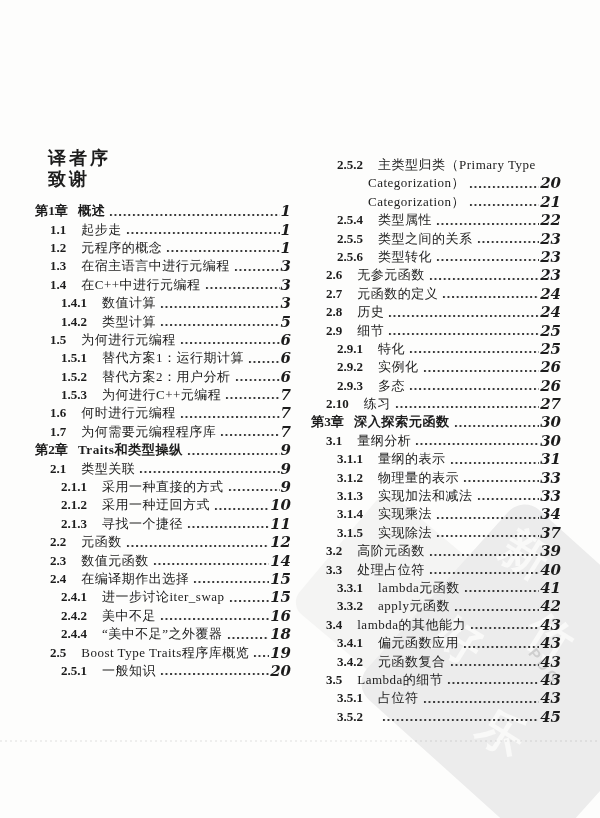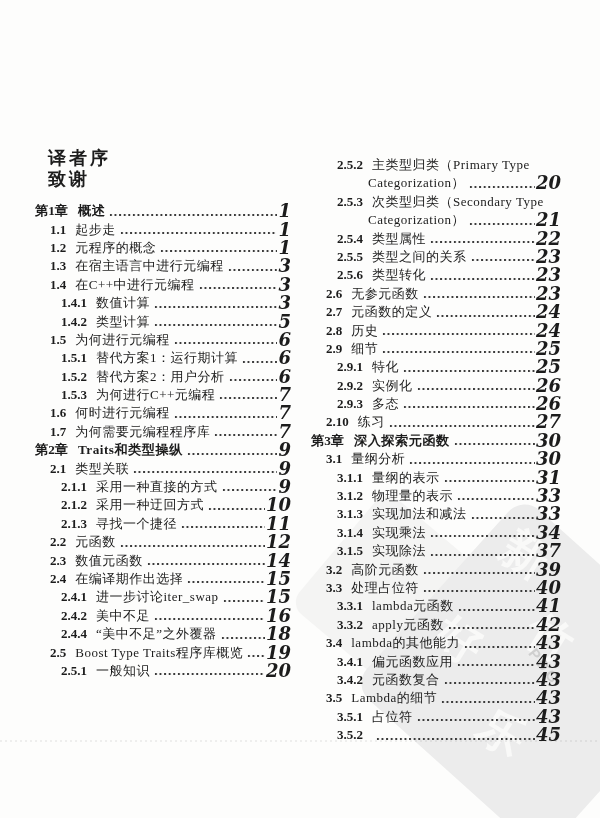--- a/index.html
+++ b/index.html
@@ -94,37 +94,37 @@
     font-size: 13px;
     line-height: 18.4px;
     height: 18.4px;
     white-space: nowrap;
     overflow: hidden;
   }
   .kind-chapter { font-weight: bold; font-size: 13.2px; }
   .kind-section      { padding-left: 15px; }
   .kind-subsection   { padding-left: 26px; }
   .kind-continuation { padding-left: 57px; }
-  .toc-row .num { font-weight: bold; margin-right: 9px; }
+  .toc-row .num { font-weight: bold; margin-right: 15px; }
   .kind-chapter .num { margin-right: 10px; }
   .toc-row .ttl { letter-spacing: 0.5px; }
   .toc-row .dots {
     flex: 1 1 auto;
     min-width: 8px;
     height: 4px;
     margin: 0 1px 4px 4px;
     background-image: radial-gradient(circle at 2px 2px, #3a3a3a 1.05px, transparent 1.35px);
     background-size: 4.6px 4px;
     background-repeat: repeat-x;
   }
   .toc-row .pg {
     font-family: "DejaVu Serif", serif;
     font-style: italic;
     font-weight: bold;
-    font-size: 18px;
+    font-size: 15px;
     text-align: right;
   }
 </style>
 </head>
 <body>
 
 <div class="page">
 
   <div class="wm-stamp2"></div>
   <div class="wm-stamp">
@@ -306,24 +306,20 @@
     <div class="entries">
         <div class="toc-row kind-subsection">
           <span class="num">2.5.2</span>
           <span class="ttl">主类型归类（Primary Type</span>
         </div>
         <div class="toc-row kind-continuation">
           <span class="ttl">Categorization）</span>
           <span class="dots"></span>
           <span class="pg">20</span>
         </div>
-        <div class="toc-row kind-subsection">
-          <span class="num">2.5.3</span>
-          <span class="ttl">次类型归类（Secondary Type</span>
-        </div>
         <div class="toc-row kind-continuation">
           <span class="ttl">Categorization）</span>
           <span class="dots"></span>
           <span class="pg">21</span>
         </div>
         <div class="toc-row kind-subsection">
           <span class="num">2.5.4</span>
           <span class="ttl">类型属性</span>
           <span class="dots"></span>
           <span class="pg">22</span>

